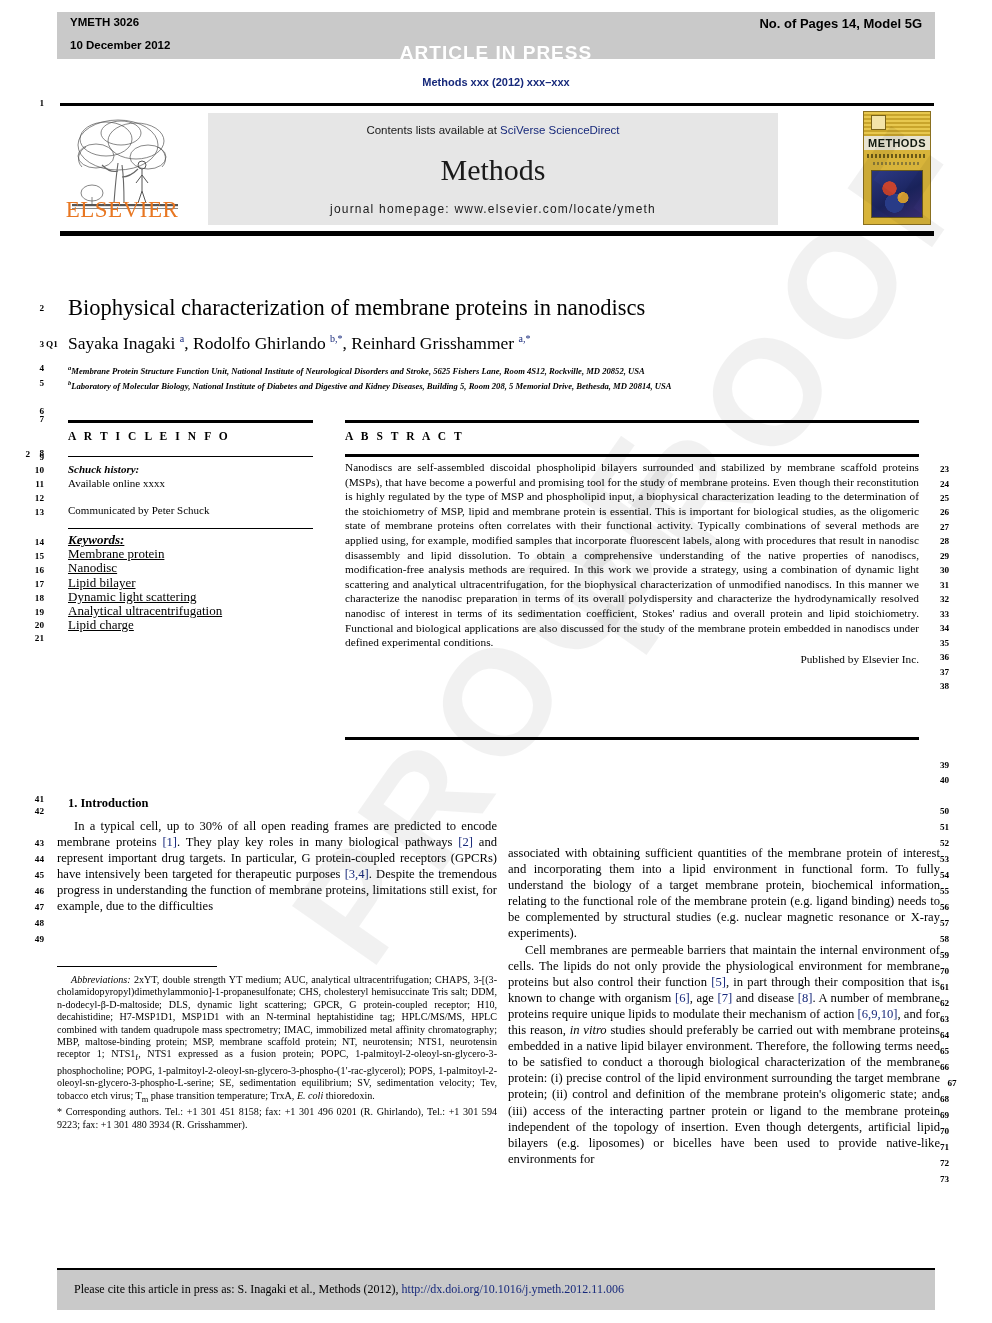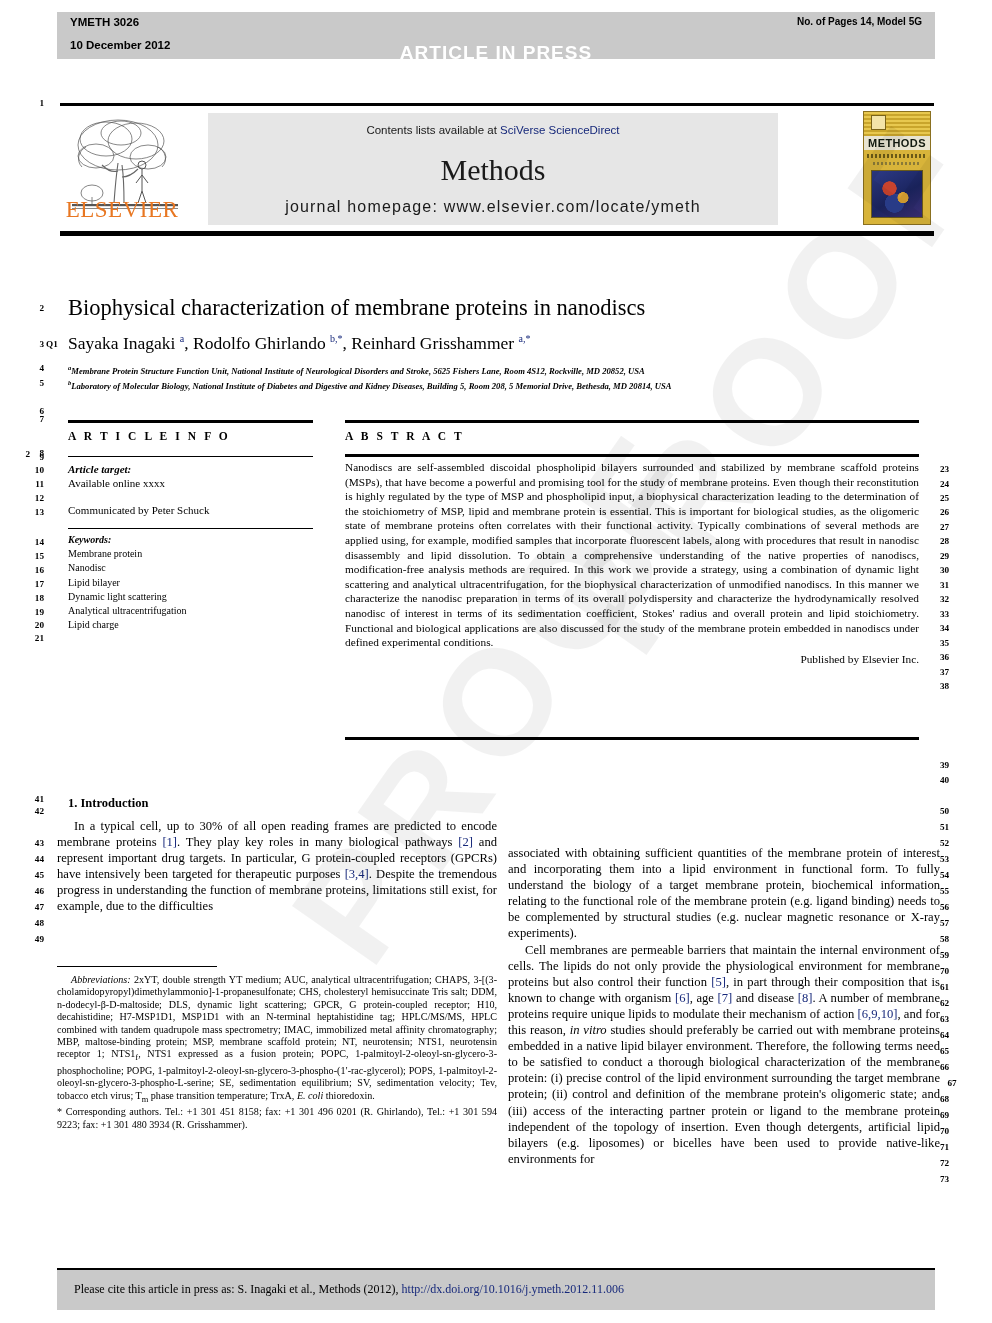--- a/index.html
+++ b/index.html
@@ -63,21 +63,21 @@
     position: absolute; left: 0; right: 0; top: 12px;
     text-align: center;
     font-family: "Liberation Sans", sans-serif;
     font-weight: bold; font-size: 19px; color: #ffffff;
     letter-spacing: 1px;
     margin-top: 18px;
   }
   .topbar .tb-right {
     position: absolute; right: 13px; top: 4px;
     font-family: "Liberation Sans", sans-serif;
-    font-weight: bold; font-size: 10px; color: #000;
+    font-weight: bold; font-size: 13px; color: #000;
   }
 
   
   .runhead {
     position: absolute;
     left: 0; right: 0; top: 76px;
     text-align: center;
     font-family: "Liberation Sans", sans-serif;
     font-weight: bold;
     font-size: 11px;
@@ -129,21 +129,21 @@
   .mh-journal {
     position: absolute; left: 0; right: 0; top: 40px;
     text-align: center;
     font-family: "Liberation Serif", serif;
     font-size: 30px; color: #1a1a1a;
   }
   .mh-homepage {
     position: absolute; left: 0; right: 0; bottom: 9px;
     text-align: center;
     font-family: "Liberation Sans", sans-serif;
-    font-size: 16px; color: #1a1a1a;
+    font-size: 12px; color: #1a1a1a;
     letter-spacing: 1.2px;
   }
   .mh-cover {
     position: absolute;
     right: 3px; top: 8px;
     width: 66px; height: 112px;
     background: #d8b43a;
     border: 1px solid #8a7020;
     overflow: hidden;
   }
@@ -367,20 +367,21 @@
     <span class="wm2">PROOF</span>
   </div>
 
   <div class="topbar">
     <div class="tb-left">YMETH 3026</div>
     <div class="tb-left2">10 December 2012</div>
     <div class="tb-center">ARTICLE  IN  PRESS</div>
     <div class="tb-right">No. of Pages 14, Model 5G</div>
   </div>
 
+  <div class="runhead">Methods xxx (2012) xxx–xxx</div>
 
   <div class="masthead">
     <div class="mh-rule-top"></div>
 
     <div class="elsevier-logo">
       <svg viewBox="0 0 118 118" width="118" height="118" aria-hidden="true">
         <g stroke="#555" stroke-width="0.7" fill="none">
           <ellipse cx="52" cy="34" rx="40" ry="25"></ellipse>
           <ellipse cx="40" cy="28" rx="26" ry="17"></ellipse>
           <ellipse cx="70" cy="30" rx="28" ry="18"></ellipse>
@@ -448,27 +449,27 @@
   <div class="rule-thick" style="left:68px; top:420px; width:245px;"></div>
   <div class="rule-thick" style="left:345px; top:420px; width:574px;"></div>
 
   <div class="sec-head" style="left:68px; top:430px;">A R T I C L E    I N F O</div>
   <div class="sec-head" style="left:345px; top:430px;">A B S T R A C T</div>
 
   <div class="rule-thin" style="left:68px; top:456px; width:245px;"></div>
   <div class="rule-thick" style="left:345px; top:454px; width:574px;"></div>
 
   <div class="info-col">
-    <div class="lbl">Article target:</div>
+    <div class="lbl">Schuck history:</div>
     <div>Available online xxxx</div>
     <div class="info-gap"></div>
     <div>Communicated by Peter Schuck</div>
   </div>
   <div class="rule-thin" style="left:68px; top:528px; width:245px;"></div>
-  <div style="position:absolute; left:68px; top:533px; width:245px; font-family:'Liberation Serif',serif; font-size:10px; line-height:14.2px;">
+  <div style="position:absolute; left:68px; top:533px; width:245px; font-family:'Liberation Serif',serif; font-size:13px; line-height:14.2px;text-decoration:underline;">
     <div style="font-style:italic; font-weight:bold;">Keywords:</div>
     <div>Membrane protein</div>
     <div>Nanodisc</div>
     <div>Lipid bilayer</div>
     <div>Dynamic light scattering</div>
     <div>Analytical ultracentrifugation</div>
     <div>Lipid charge</div>
   </div>
 
   <div class="abstract-col">

